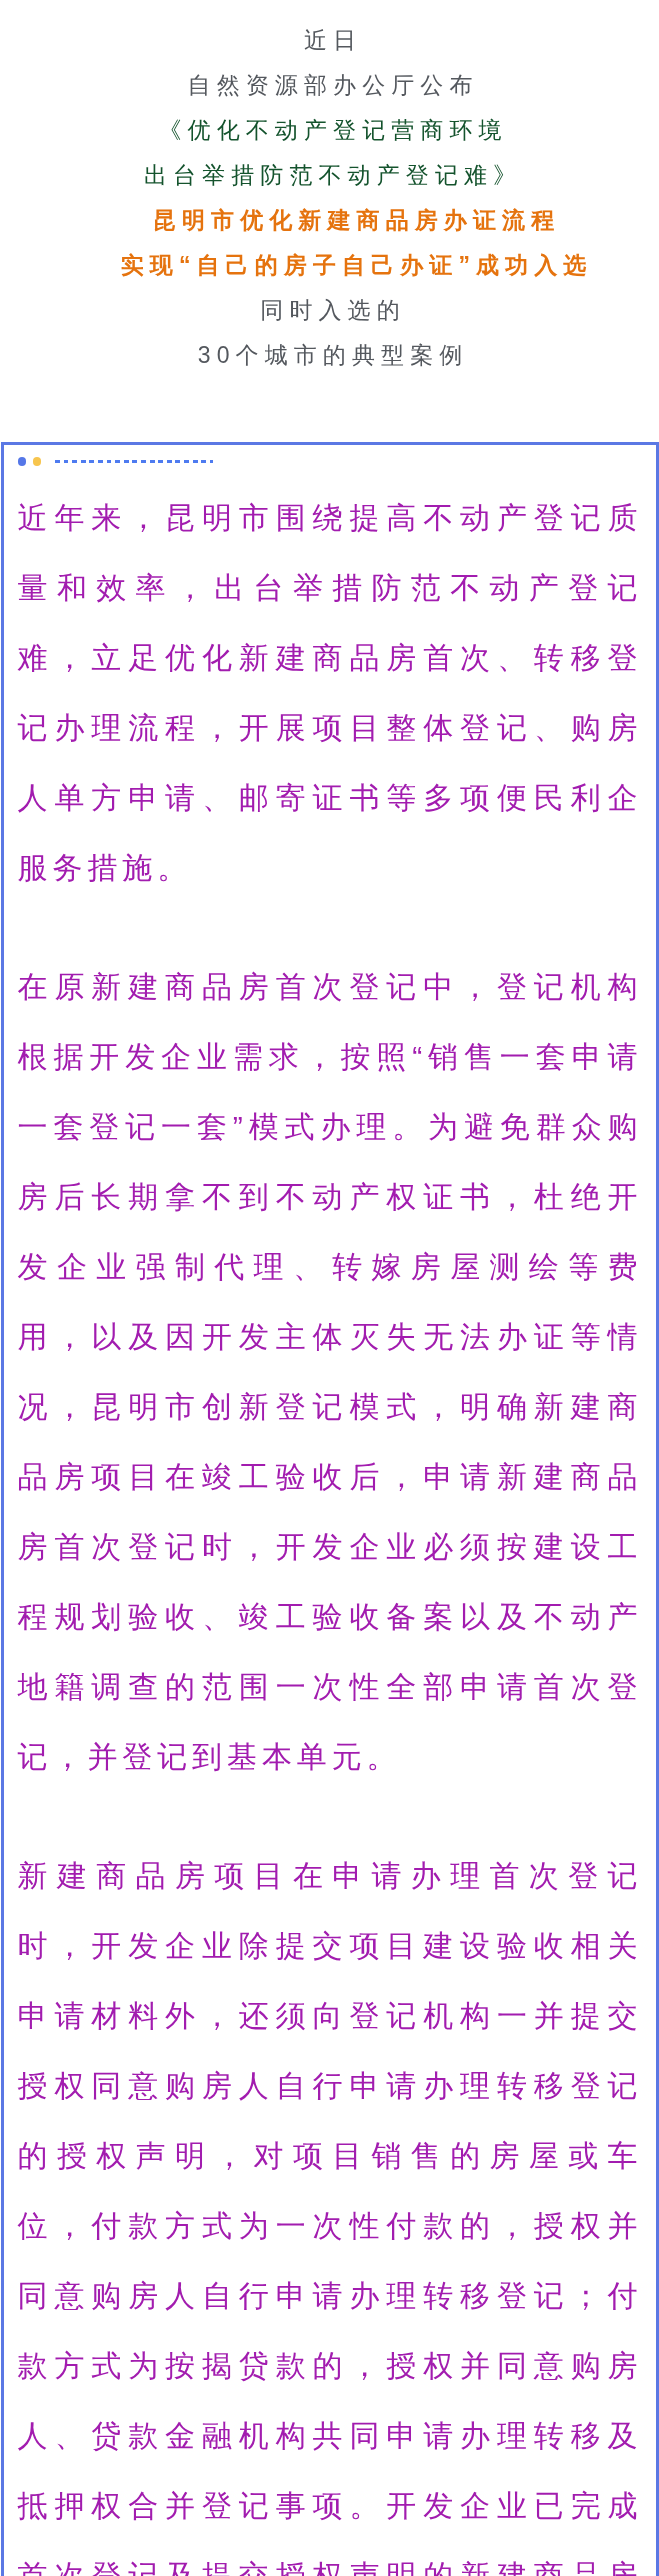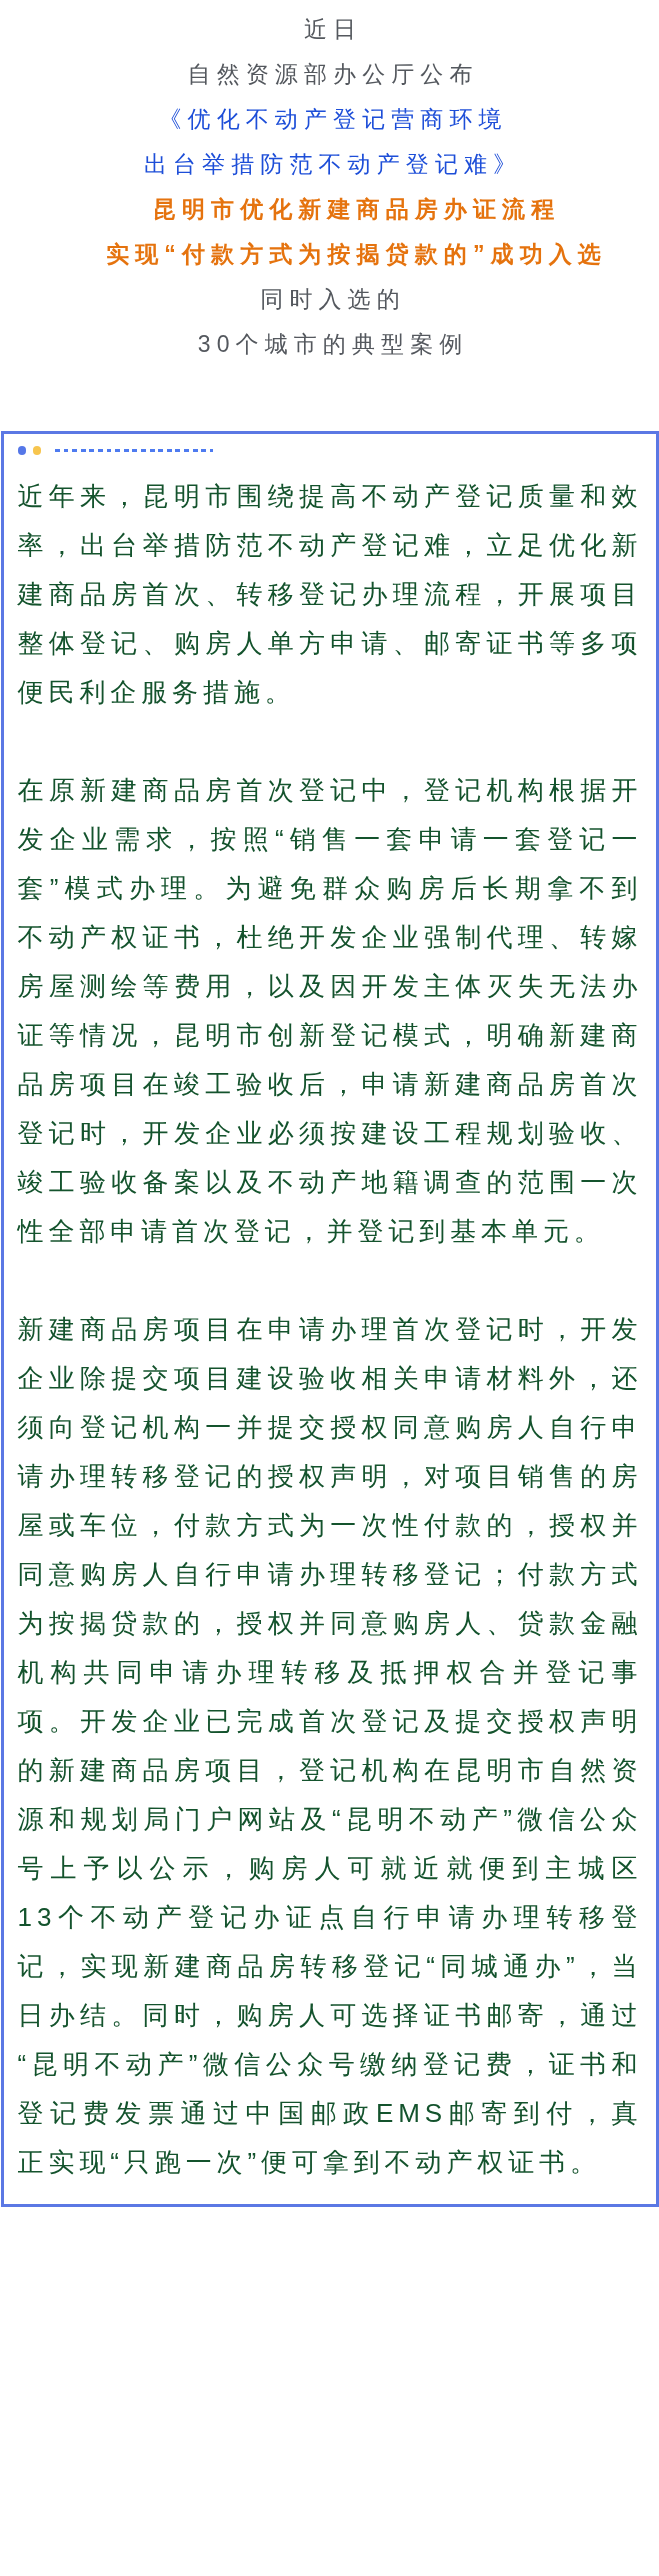--- a/index.html
+++ b/index.html
@@ -8,32 +8,32 @@
     background: #ffffff;
     font-family: "Liberation Sans", "DejaVu Sans", sans-serif;
   }
   .page {
     width: 660px;
     background: #ffffff;
     box-sizing: border-box;
   }
   
   .lead {
-    padding-top: 7px;
+    padding-top: 18px;
     text-align: center;
   }
   .lead-line {
     font-size: 23px;
     line-height: 45px;
     letter-spacing: 6.1px;
     padding-left: 6.1px; 
     white-space: nowrap;
   }
   .lead-line.gray   { color: #54585e; }
-  .lead-line.orange { color: #1d4ed8; }
+  .lead-line.orange { color: #14532d; }
   .lead-line.orange-bold { color: #e5730e; font-weight: 700; margin-left: 47px; }
   
   .card {
     margin: 64px 1.2px 11.6px 1.2px;
     border: 3.1px solid #5b78e4;
     padding: 12.2px 13.4px 17px 13.4px;
     box-sizing: border-box;
     background: #ffffff;
   }
   .deco {
@@ -53,40 +53,40 @@
   .deco-top .dot-yellow { margin-left: 6.7px; }
   .deco-top .dash-line  { margin-left: 13.4px; }
   .dash-line {
     width: 158px;
     height: 2.4px;
     background: repeating-linear-gradient(90deg, #4e7bf0 0 4.9px, transparent 4.9px 8.6px);
     flex: 0 0 auto;
   }
   .para {
     margin: 0 0 49px 0;
-    font-size: 26px;
-    line-height: 49px;
+    font-size: 30px;
+    line-height: 70px;
     letter-spacing: 4.9px;
     text-align: justify;
-    color: #14532d;
+    color: #a21caf;
   }
   .para:last-of-type { margin-bottom: 0; }
 </style>
 </head>
 <body>
 
 <div class="page">
 
   <header class="lead">
     <div class="lead-line gray">近日</div>
     <div class="lead-line gray">自然资源部办公厅公布</div>
     <div class="lead-line orange">《优化不动产登记营商环境</div>
     <div class="lead-line orange">出台举措防范不动产登记难》</div>
     <div class="lead-line orange-bold">昆明市优化新建商品房办证流程</div>
-    <div class="lead-line orange-bold">实现“付款方式为按揭贷款的”成功入选</div>
+    <div class="lead-line orange-bold">实现“自己的房子自己办证”成功入选</div>
     <div class="lead-line gray">同时入选的</div>
     <div class="lead-line gray">30个城市的典型案例</div>
   </header>
 
   <section class="card">
 
     <div class="deco deco-top">
       <span class="dot dot-blue"></span>
       <span class="dot dot-yellow"></span>
       <span class="dash-line"></span>

